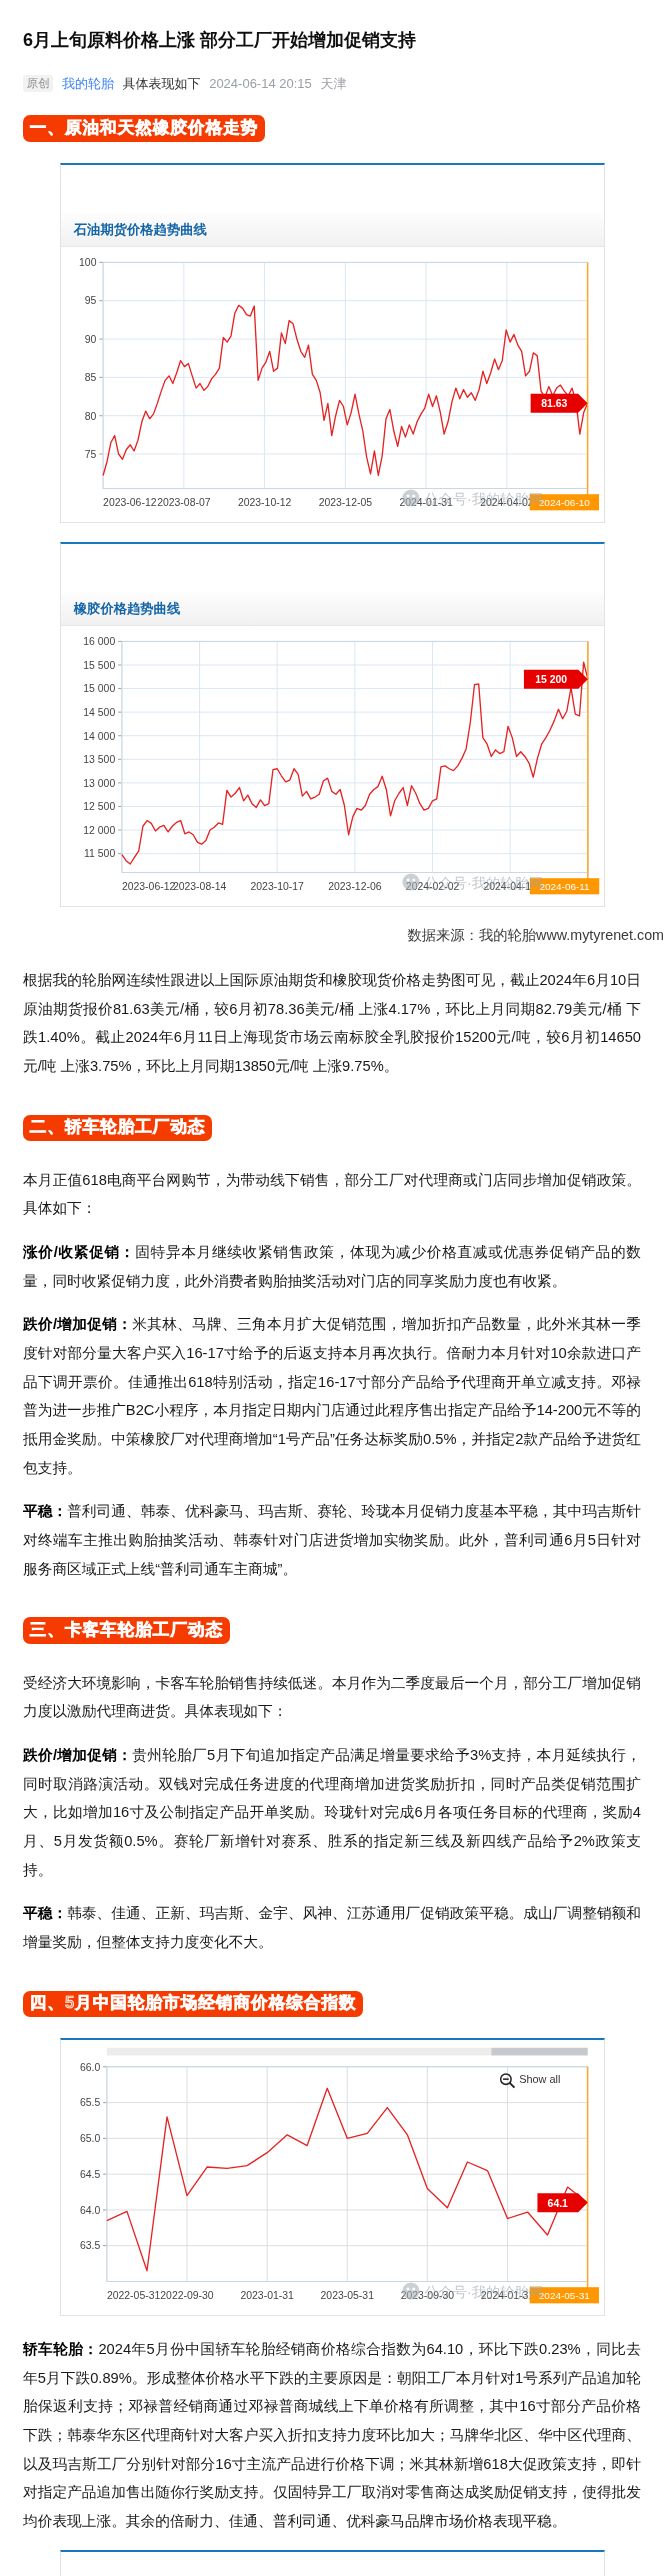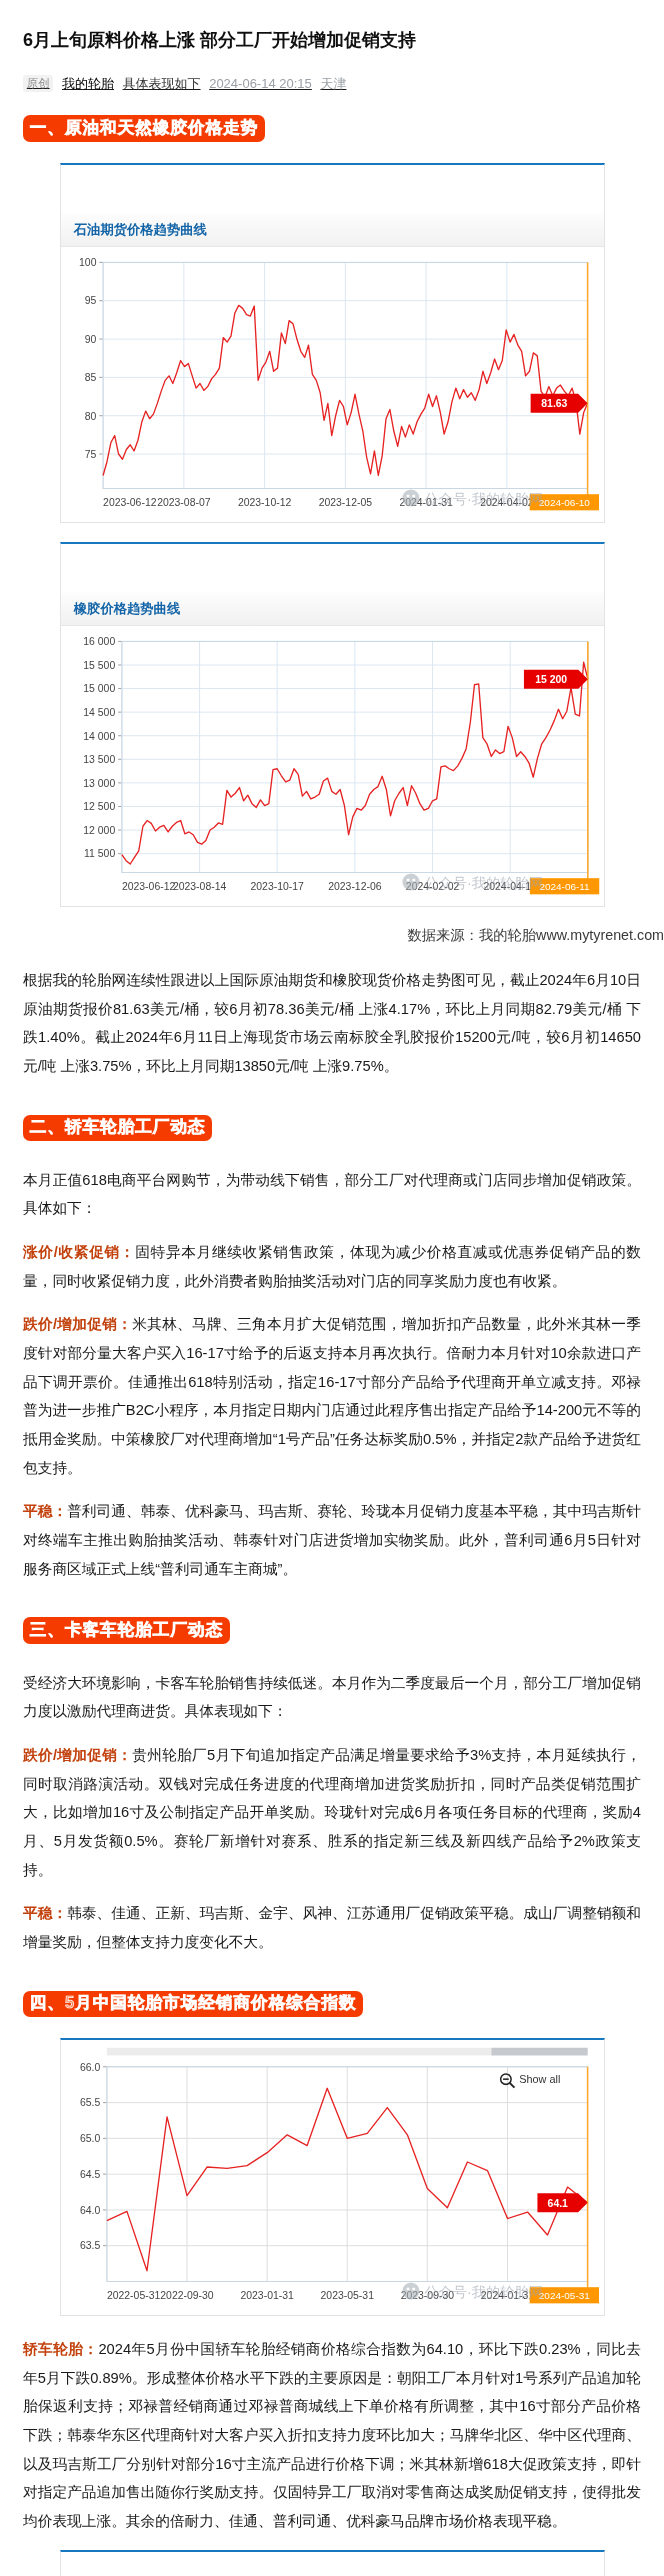--- a/index.html
+++ b/index.html
@@ -1,29 +1,29 @@
 <!DOCTYPE html>
 <html style="font-size:15px"><head>
 <meta charset="utf-8">
 <style>
   html,body{margin:0;padding:0;background:#ffffff;}
   body{width:664px;font-family:"Liberation Sans","DejaVu Sans",sans-serif;color:#191919;}
   .title{font-size:18px;font-weight:700;line-height:1.45;color:#0f0f0f;padding:15px 23px 7.6px;}
-  .byline{display:flex;align-items:center;gap:8.6px;padding:1.9px 23px 3.8px;font-size:13px;white-space:nowrap;text-decoration:underline;}
+  .byline{display:flex;align-items:center;gap:8.6px;padding:1.9px 23px 3.8px;font-size:13px;white-space:nowrap;}
   .badge{font-size:11.4px;color:#8f8f8f;background:#f2f2f2;border-radius:2.9px;padding:1px 3.8px;}
-  .author{color:#000000;}
+  .author{color:#3b82f6;}
   .account{color:#333;}
   .meta{color:#9aa0a6;}
   .sec{display:inline-block;background:#f53b00;color:#ff8a5c;-webkit-text-stroke:0.7px #ffffff;
        font-weight:700;font-size:16.6px;letter-spacing:1px;padding:1.9px 6.7px 2.9px;margin:19px 23px 9.5px;border-radius:7px;}
   .card{width:545px;margin:11.4px auto 19px;border:1px solid #e3e3e3;border-top:2.9px solid #1878bf;background:#fff;box-sizing:border-box;}
   .card-head{font-size:13.3px;font-weight:700;color:#1465a8;padding:7.6px 13.3px;background:linear-gradient(#fdfdfd,#f1f1f1);border-bottom:1px solid #e7e7e7;margin-top:48px;}
   .card-body{padding:3.8px 0 1.9px;}
   .para{font-size:14.7px;line-height:1.95;margin:15px 23px;text-align:justify;}
-  .para b{color:#c2410c;}
+  .para b{color:#000000;}
   .caption{text-align:right;font-size:14.3px;color:#3a3a3a;margin:15px 0 21px;}
 </style>
 </head>
 <body>
 
 
 
 <h1 class="title">6月上旬原料价格上涨 部分工厂开始增加促销支持</h1>
 
 <div class="byline">

